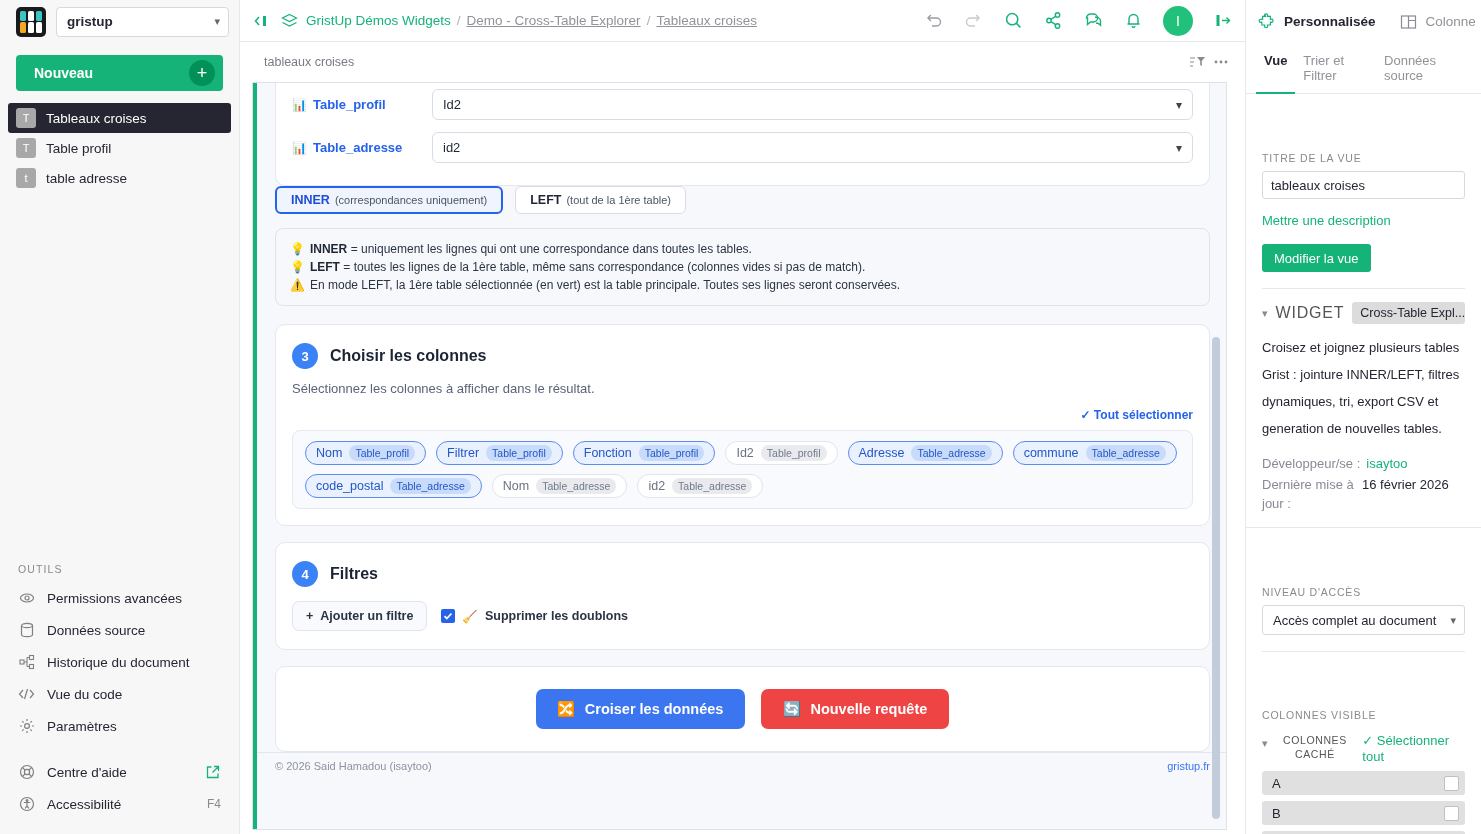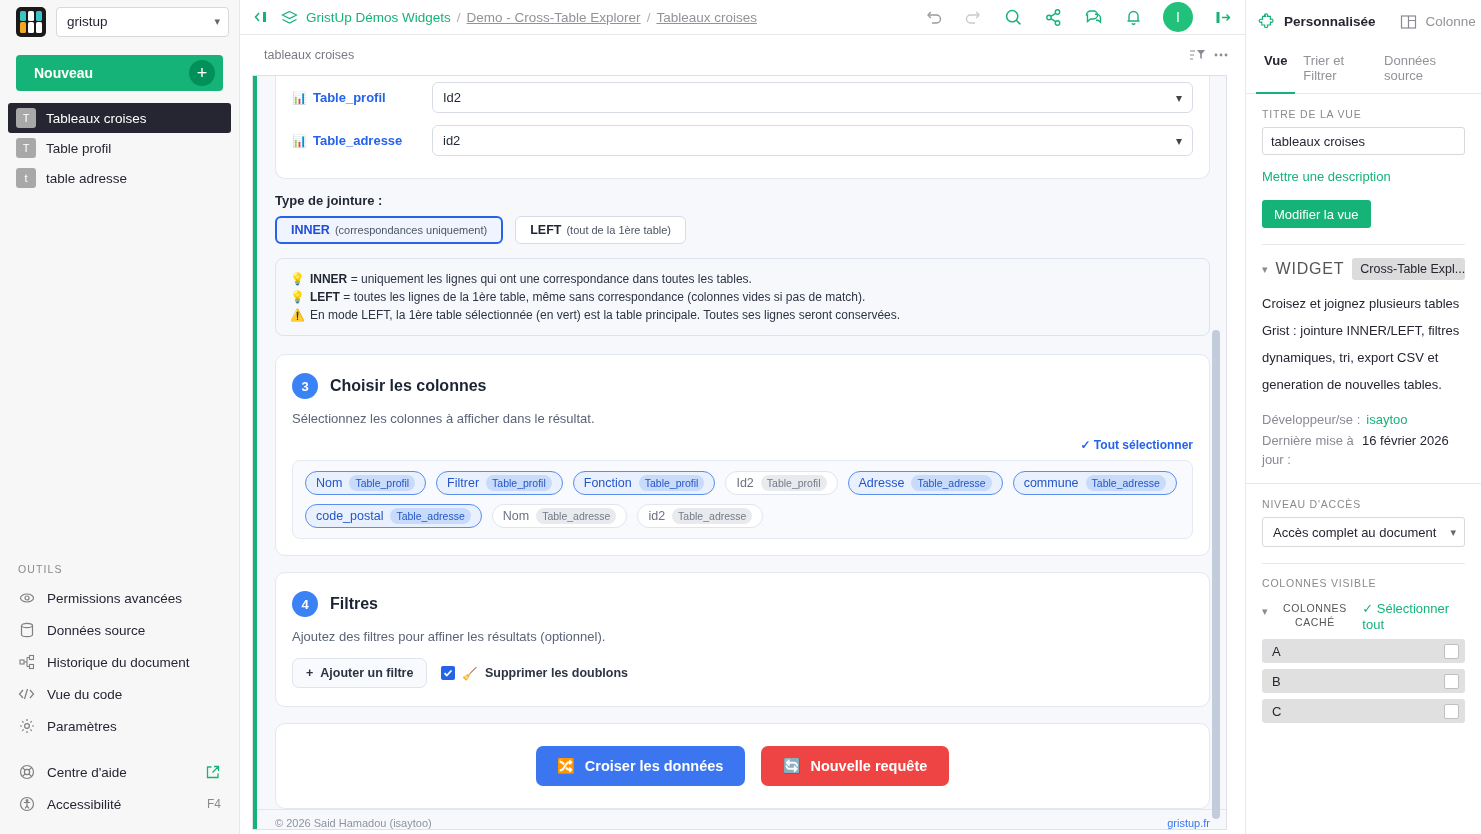--- a/index.html
+++ b/index.html
@@ -20,21 +20,21 @@
   .org-logo {
     width: 30px; height: 30px; border-radius: 5px; background: #1a1a1a;
     display: grid; grid-template-columns: 1fr 1fr 1fr; grid-template-rows: 1fr 1fr;
     gap: 1.5px; padding: 4px; flex: 0 0 30px;
   }
   .org-logo i { display: block; border-radius: 1.5px; }
   .org-select {
     flex: 1; height: 30px; border: 1px solid #d9d9d9; border-radius: 4px; background: #fff;
     display: flex; align-items: center; padding: 0 8px 0 10px; font-size: 13.5px; color: #262633;
   }
-  .org-select .nm { flex: 1; }
+  .org-select .nm { flex: 1; font-weight: bold; }
   .chev { font-size: 11px; color: #666; }
 
   .new-wrap { padding: 12px 16px 8px; }
   .btn-new {
     width: 100%; height: 36px; background: #16b378; border-radius: 4px; color: #fff;
     font-size: 14px; font-weight: bold; display: flex; align-items: center;
     padding: 0 8px 0 18px; cursor: pointer; border: none;
   }
   .btn-new .lbl { flex: 1; text-align: left; }
   .plus-circle {
@@ -61,21 +61,21 @@
     font-size: 13.5px; color: #262633; cursor: pointer; border-radius: 3px;
   }
   .tool-item .ti { width: 17px; height: 17px; flex: 0 0 17px; display: flex; align-items: center; justify-content: center; color: #808080; }
   .tool-item .tl { flex: 1; }
   .tool-item .tx { font-size: 12px; color: #8a8a8a; }
   .tools-gap { height: 14px; }
 
   
   .center { flex: 1; display: flex; flex-direction: column; min-width: 0; }
   .topbar {
-    height: 35px; border-bottom: 1px solid #e8e8e8; display: flex; align-items: center;
+    height: 42px; border-bottom: 1px solid #e8e8e8; display: flex; align-items: center;
     padding: 0 12px 0 10px; gap: 0px; background: #fff;
   }
   .collapse-ico { width: 22px; height: 22px; display:flex; align-items:center; justify-content:center; color:#16b378; cursor:pointer; margin-right: 6px;}
   .crumb-ico { width: 22px; display:flex; align-items:center; justify-content:center; color:#16b378; margin-right: 6px;}
   .crumbs { display: flex; align-items: center; gap: 6px; font-size: 13.5px; flex: 1; }
   .crumb-doc { color: #16b378; font-weight: normal; }
   .crumb-sep { color: #b0b0b0; }
   .crumb-dim { color: #929299; text-decoration: underline; }
   .topicons { display: flex; align-items: center; gap: 20px; }
   .tico { width: 20px; height: 20px; display: flex; align-items: center; justify-content: center; cursor: pointer; }
@@ -203,21 +203,21 @@
 
   .rp-subtabs { display: flex; gap: 0; border-bottom: 1px solid #e8e8e8; padding: 0 10px; }
   .rp-st {
     font-size: 13px; color: #929299; padding: 10px 8px 9px; cursor: pointer;
     border-bottom: 2px solid transparent; margin-bottom: -1px;
   }
   .rp-st.on { color: #262633; font-weight: bold; border-bottom-color: #16b378; }
 
   .rp-body { flex: 1; overflow: hidden; }
   .rp-sec { padding: 14px 16px 0; }
-  .rp-lbl { font-size: 10.5px; letter-spacing: 0.8px; color: #8a8a8a; margin-bottom: 7px; }
+  .rp-lbl { font-size: 10.5px; letter-spacing: 0.8px; color: #8a8a8a; margin-bottom: 7px; margin-top: 44px; }
   .rp-input {
     width: 100%; height: 28px; border: 1px solid #d9d9d9; border-radius: 3px;
     padding: 0 8px; font-size: 13px; color: #262633; font-family: inherit; background: #fff;
   }
   .rp-link { font-size: 13px; color: #16b378; margin-top: 14px; cursor: pointer; display: inline-block; }
   .rp-btn {
     margin-top: 15px; height: 28px; background: #16b378; border: none; border-radius: 3px;
     color: #fff; font-size: 13px; padding: 0 12px; cursor: pointer; font-family: inherit;
   }
   .rp-div { height: 1px; background: #e8e8e8; margin: 16px 0 0; }
@@ -490,21 +490,20 @@
                   <span>Table_adresse</span>
                 </span>
                 <span class="sel">
                   <span class="v">id2</span>
                   <span class="cv">▾</span>
                 </span>
               </div>
             </div>
           </div>
 
-          <div class="jtitle">Type de jointure :</div>
           <div class="jbtns">
             <div class="jbtn on">
               <b>INNER</b>
               <span class="sm">(correspondances uniquement)</span>
             </div>
             <div class="jbtn">
               <b>LEFT</b>
               <span class="sm">(tout de la 1ère table)</span>
             </div>
           </div>
@@ -569,21 +568,20 @@
                 <span class="tag">Table_adresse</span>
               </div>
             </div>
           </div>
 
           <div class="card">
             <div class="sec-head">
               <span class="sec-num">4</span>
               <span class="sec-title">Filtres</span>
             </div>
-            <div class="sec-sub">Ajoutez des filtres pour affiner les résultats (optionnel).</div>
             <div class="filtrow">
               <div class="addfilter">
                 <span>+</span>
                 <span>Ajouter un filtre</span>
               </div>
               <div class="dupe">
                 <span class="cbx">
                   <svg width="10" height="10" viewBox="0 0 10 10" fill="none" stroke="#fff" stroke-width="1.8">
                       <path d="M1.5 5.2l2.3 2.3 4.7-5"></path>
                     </svg>

